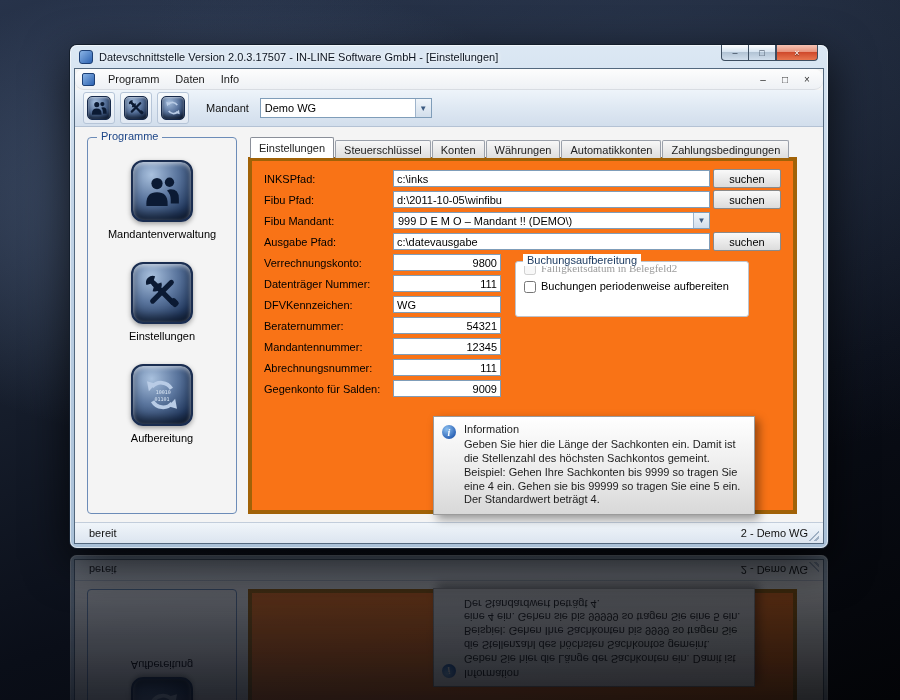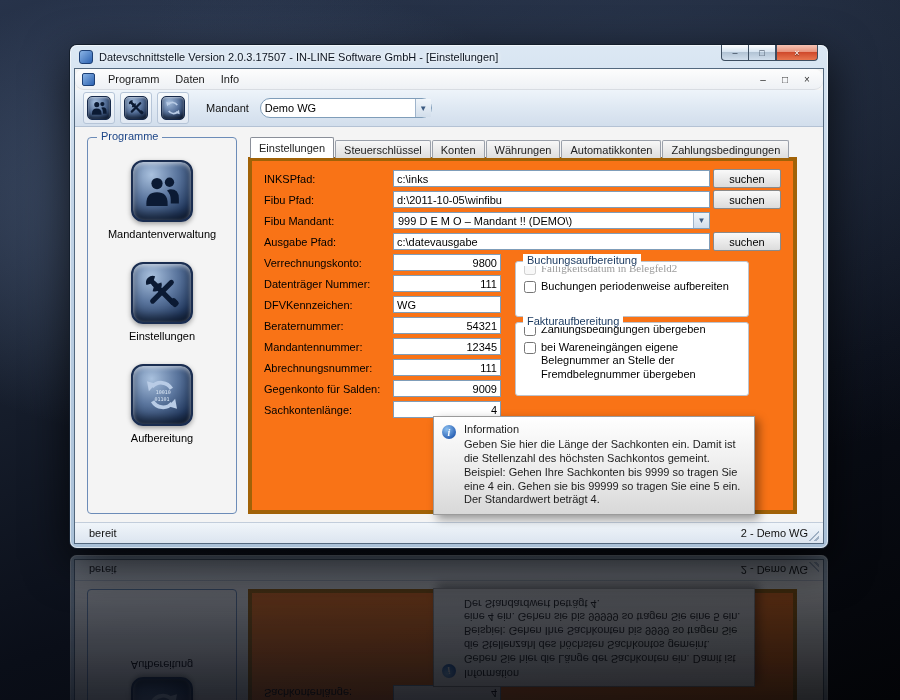--- a/index.html
+++ b/index.html
@@ -57,21 +57,21 @@
   .tile { border-radius:5px; border:1px solid #16294a; display:flex; align-items:center; justify-content:center;
     background:radial-gradient(circle at 32% 25%, #a3bcdb 0%, #5a759f 45%, #22395f 80%, #111f3a 100%);
     box-shadow:inset 0 1px 2px rgba(255,255,255,0.5), inset 0 -3px 5px rgba(0,0,0,0.45); }
   .tile.mini { width:24px; height:24px; }
   .mandant-label { font-size:11px; margin:0 6px 0 12px; color:#111; }
   .combo { background:#fff; border:1px solid #7f9db9; display:flex; align-items:center; font-size:11px; }
   .combo .ctext { flex:1; padding:0 4px; white-space:nowrap; overflow:hidden; color:#000; }
   .carrow { width:16px; align-self:stretch; border-left:1px solid #9fb4cb;
     background:linear-gradient(#f0f5fa,#d2deeb); display:flex; align-items:center; justify-content:center;
     font-size:8px; color:#3c5a80; }
-  .mandant-combo { width:172px; height:20px;border-radius:10px; }
+  .mandant-combo { width:172px; height:20px; }
 
   
   .content { flex:1; display:flex; padding:10px 26px 8px 12px; gap:11px; background:#f4f4f4; min-height:0; }
 
   .sidebar { flex:0 0 150px; border:1px solid #6c8cb8; border-radius:4px; position:relative;
     display:flex; flex-direction:column; align-items:center; }
   .legend { position:absolute; top:-8px; left:9px; background:#f4f4f4; padding:0 4px;
     font-size:11px; color:#1c4587; }
   .side-item { display:flex; flex-direction:column; align-items:center; margin-top:22px; }
   .side-item:first-of-type { margin-top:18px; }
@@ -311,48 +311,33 @@
               <input class="tin small num" value="12345" style="">
             </div>
             <div class="frow">
               <span class="flabel">Abrechnungsnummer:</span>
               <input class="tin small num" value="111" style="">
             </div>
             <div class="frow">
               <span class="flabel">Gegenkonto für Salden:</span>
               <input class="tin small num" value="9009" style="">
             </div>
-            <div class="frow">
-              <span class="flabel">Sachkontenlänge:</span>
-              <input class="tin small num" value="4" style="">
-            </div>
 
             <div class="group buchung">
               <div class="g-legend">Buchungsaufbereitung</div>
               <div class="cbrow disabled">
                 <input type="checkbox" disabled="" style="">
                 <span class="cb-label">Fälligkeitsdatum in Belegfeld2</span>
               </div>
               <div class="cbrow">
                 <input type="checkbox" style="">
                 <span class="cb-label">Buchungen periodenweise aufbereiten</span>
               </div>
             </div>
 
-            <div class="group faktura">
-              <div class="g-legend">Fakturaufbereitung</div>
-              <div class="cbrow">
-                <input type="checkbox" style="">
-                <span class="cb-label">Zahlungsbedingungen übergeben</span>
-              </div>
-              <div class="cbrow">
-                <input type="checkbox" style="">
-                <span class="cb-label">bei Wareneingängen eigene Belegnummer an Stelle der Fremdbelegnummer übergeben</span>
-              </div>
-            </div>
 
             <div class="tooltip">
               <div class="info-badge">i</div>
               <div class="tt-title">Information</div>
               <div class="tt-body">Geben Sie hier die Länge der Sachkonten ein. Damit ist die Stellenzahl des höchsten Sachkontos gemeint. Beispiel: Gehen Ihre Sachkonten bis 9999 so tragen Sie eine 4 ein. Gehen sie bis 99999 so tragen Sie eine 5 ein.</div>
               <div class="tt-footer">Der Standardwert beträgt 4.</div>
             </div>
 
           </div>
         </div>

